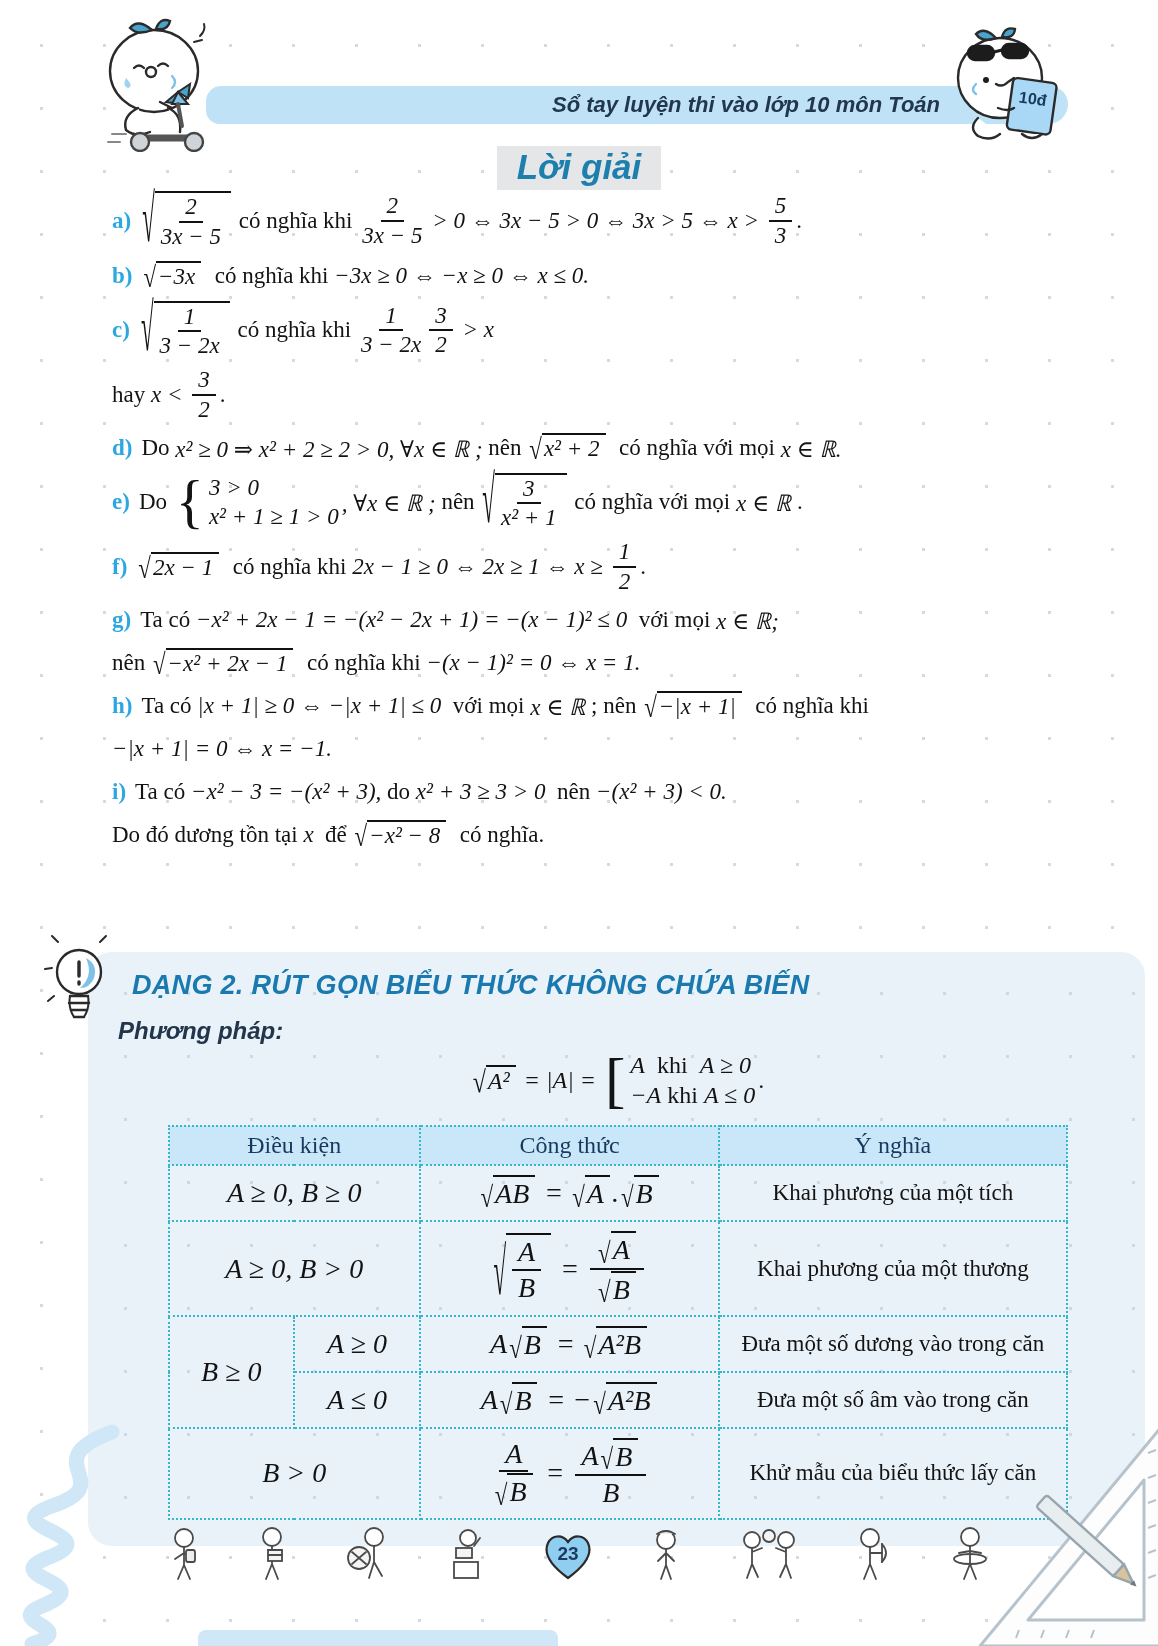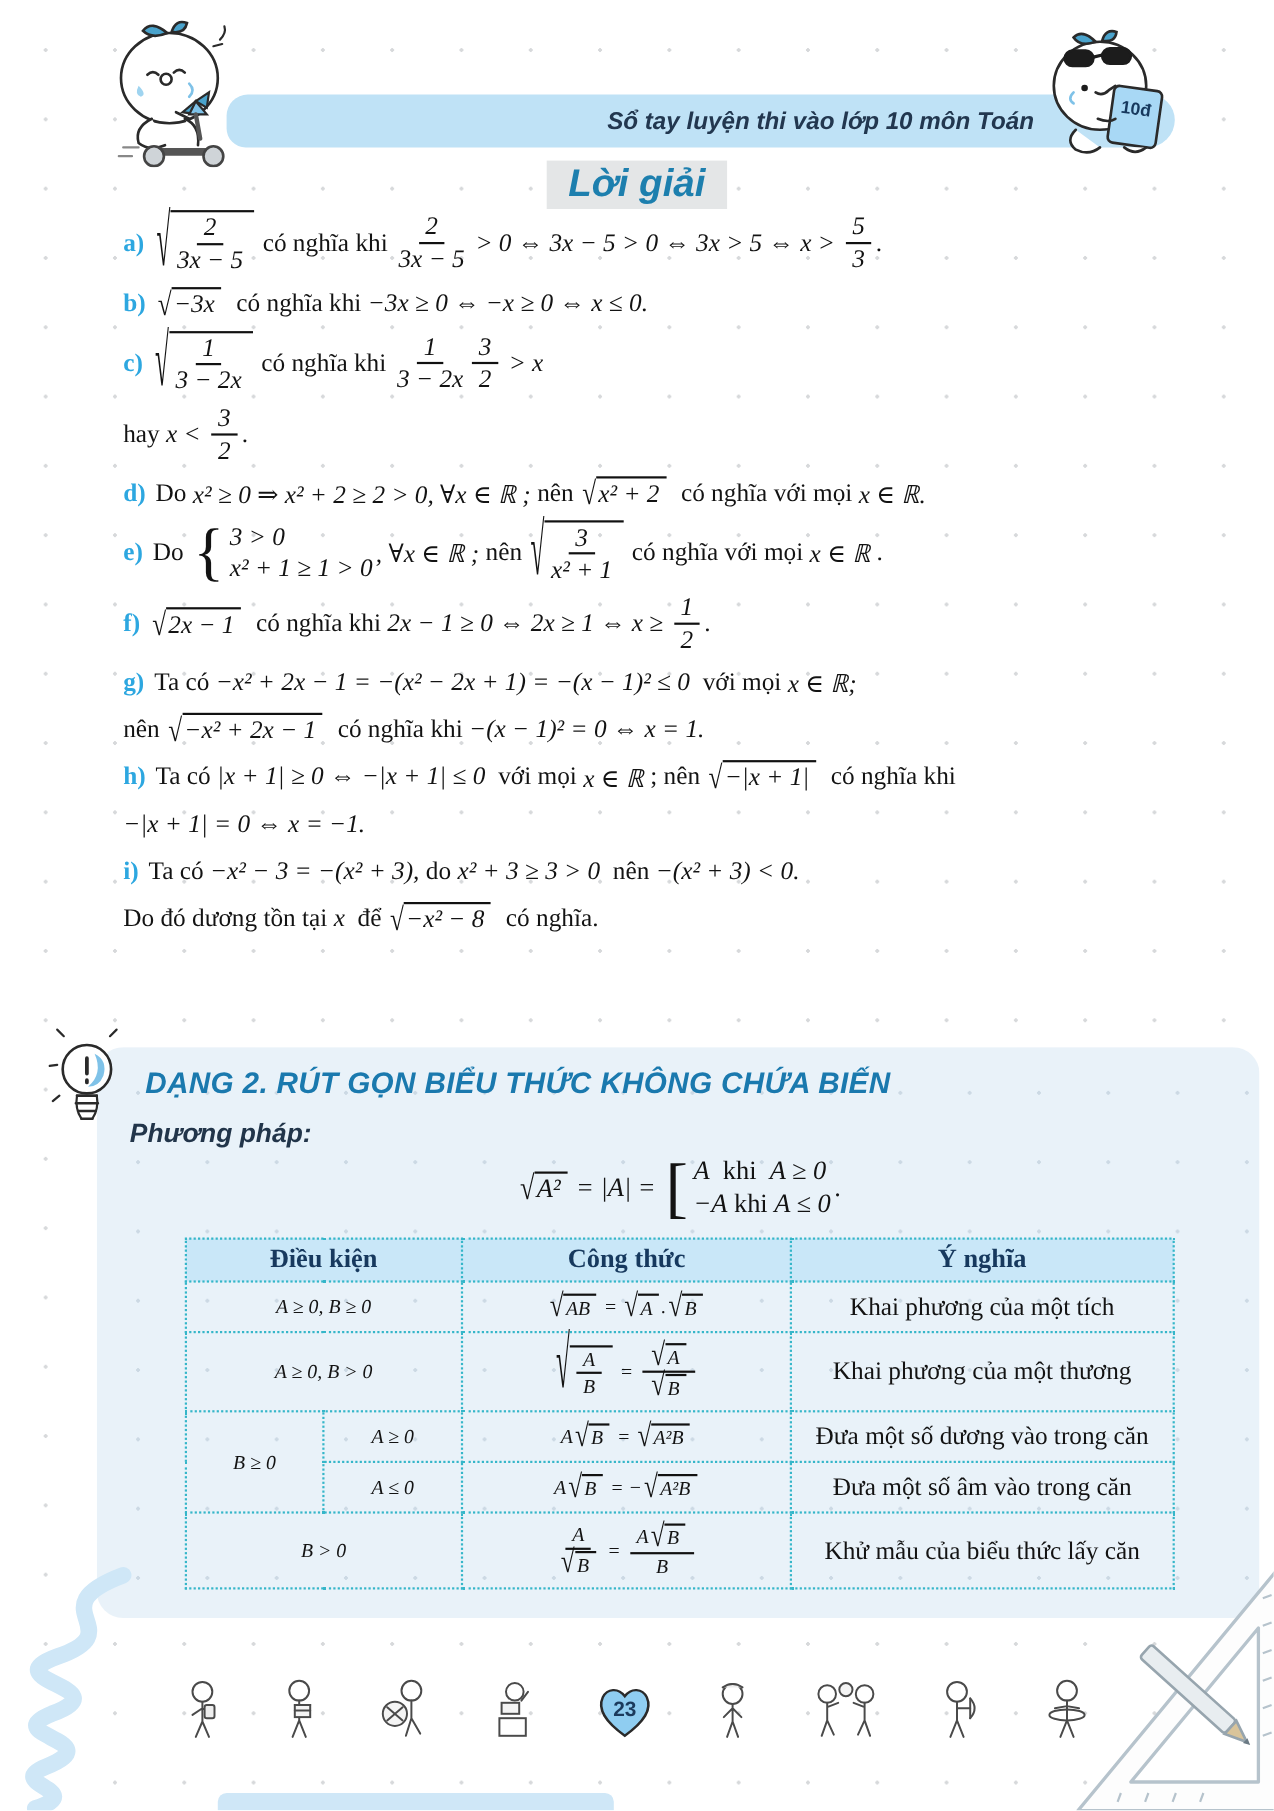--- a/index.html
+++ b/index.html
@@ -3,21 +3,21 @@
 <meta charset="utf-8">
 <style>
   *{margin:0;padding:0;box-sizing:border-box;}
   html,body{width:1158px;}
   body{font-family:"Liberation Serif","DejaVu Serif",serif;background:#fff;}
   .page{position:relative;width:1158px;height:1646px;overflow:hidden;background:#ffffff;
     background-image:radial-gradient(circle,#d7d9db 1.7px,transparent 1.9px);
     background-size:63px 63px;background-position:10px 14px;}
 
   
-  .banner{position:absolute;left:206px;top:86px;width:862px;height:48px;background:#bfe2f6;
+  .banner{position:absolute;left:206px;top:86px;width:862px;height:38px;background:#bfe2f6;
     border-radius:20px 24px 26px 18px;display:flex;align-items:center;justify-content:flex-end;
     padding-right:128px;}
   .banner-title{font-family:"Liberation Sans","DejaVu Sans",sans-serif;font-weight:bold;font-style:italic;
     font-size:22px;color:#22374f;white-space:nowrap;}
   .char-left{position:absolute;left:82px;top:16px;}
   .char-right{position:absolute;left:938px;top:22px;}
 
   
   .loigiai-wrap{position:absolute;left:0;top:146px;width:100%;display:flex;justify-content:center;}
   .loigiai{background:#e4e6e7;color:#1d7fae;font-family:"Liberation Sans","DejaVu Sans",sans-serif;
@@ -58,23 +58,23 @@
   .sec-head{font-family:"Liberation Sans","DejaVu Sans",sans-serif;font-weight:bold;font-style:italic;
     font-size:27px;color:#1a79ae;margin-left:16px;letter-spacing:0.3px;}
   .method-label{font-family:"Liberation Sans","DejaVu Sans",sans-serif;font-weight:bold;font-style:italic;
     font-size:24px;color:#22354a;margin:16px 0 4px 2px;}
   .formula{display:flex;justify-content:center;align-items:center;font-size:24px;color:#131313;
     margin:6px 0 16px;}
 
   
   .mtable{border-collapse:collapse;width:900px;margin:0 auto;}
   .mtable th,.mtable td{border:2px dotted #35b6c9;}
-  .mtable th{background:#c9e7f8;font-size:24px;font-weight:bold;color:#17395e;padding:5px 4px;}
+  .mtable th{background:#c9e7f8;font-size:24px;font-weight:normal;color:#17395e;padding:5px 4px;}
   .mtable td{font-size:23px;text-align:center;padding:9px 6px;color:#131313;}
-  .mtable td .mm,.mtable td .mt{font-size:18px;}
+  .mtable td .mm,.mtable td .mt{font-size:28px;}
   td.meaning{font-style:normal;}
   .cellmath{display:flex;justify-content:center;align-items:center;flex-wrap:wrap;}
 
   
   .footer{position:absolute;left:0;bottom:62px;width:100%;display:flex;justify-content:center;
     align-items:flex-end;gap:50px;}
   .doodle{flex:0 0 auto;}
   .heart-badge{position:relative;}
   .heart-num{font-family:"Liberation Sans","DejaVu Sans",sans-serif;font-weight:bold;}
 

